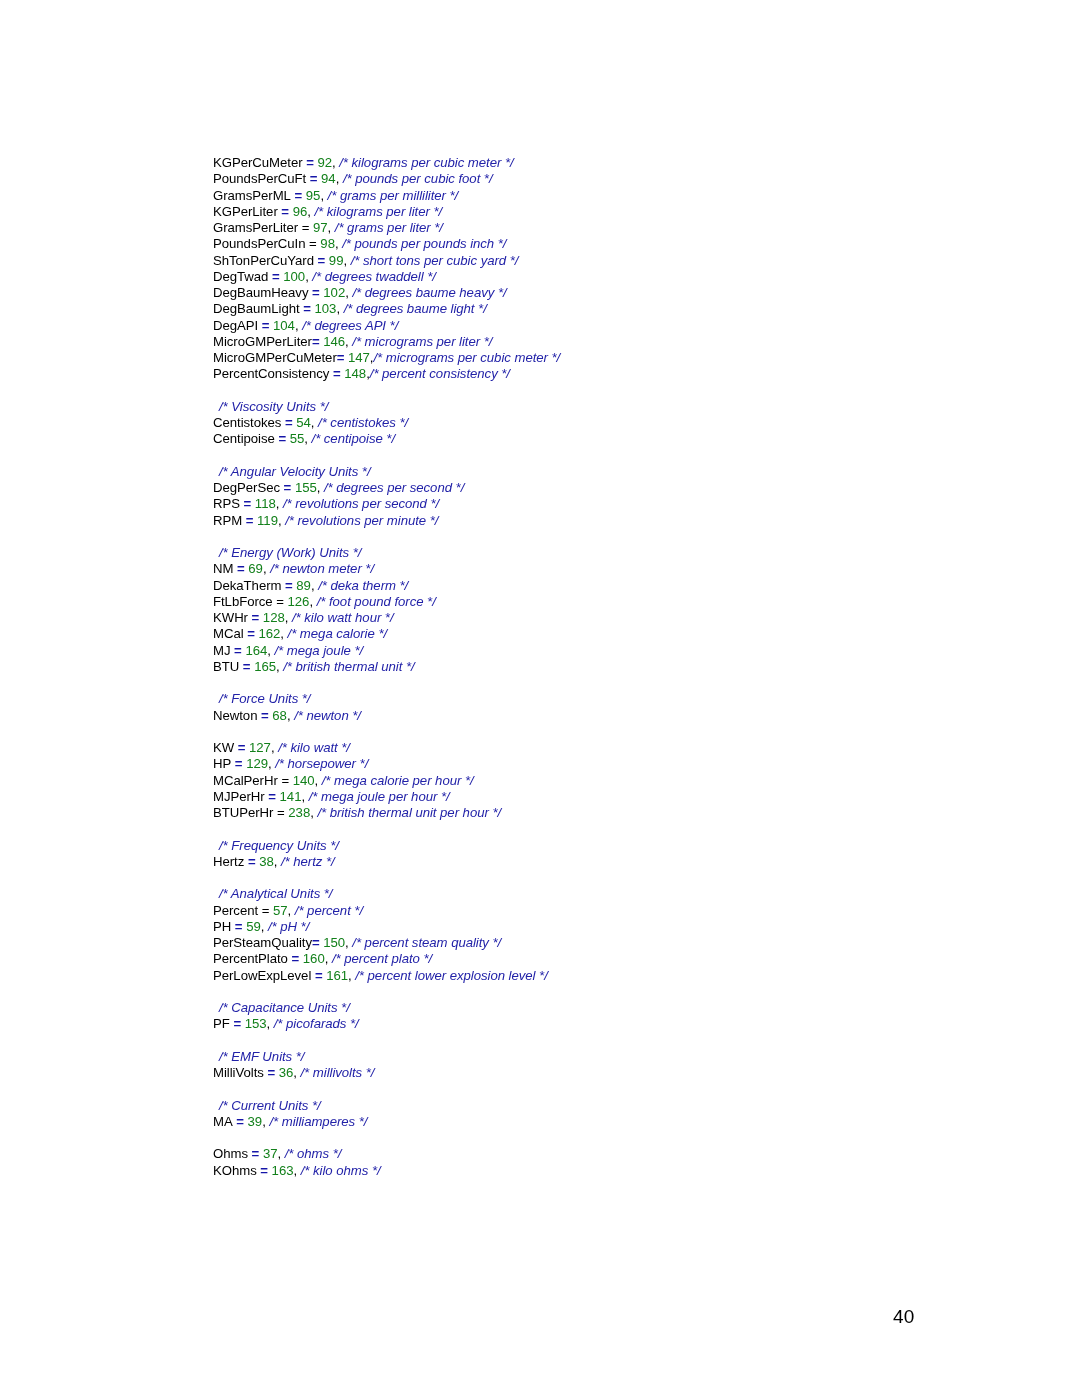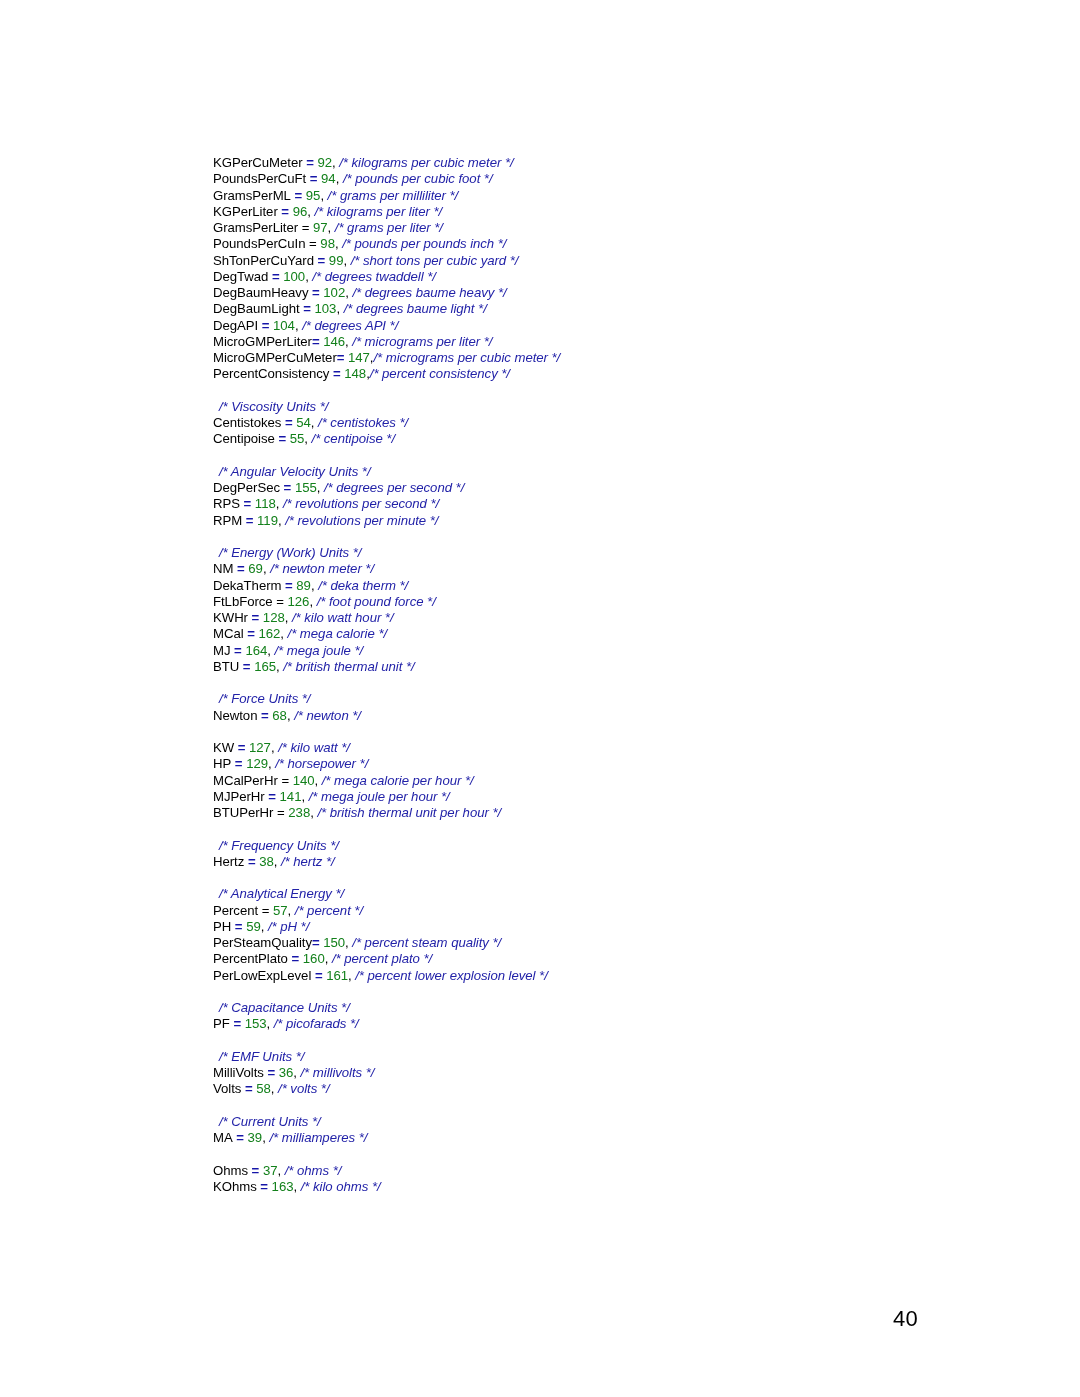--- a/index.html
+++ b/index.html
@@ -75,21 +75,21 @@
   .tok-comment {
     color: #2222a8;
     font-style: italic;
   }
 
   #page-number {
     position: absolute;
     left: 893px;
     top: 1306px;
     font-family: "Liberation Sans", sans-serif;
-    font-size: 22px;
+    font-size: 19px;
     color: #000000;
     letter-spacing: 0.2px;
   }
 </style>
 </head>
 <body>
 
 <div id="page">
 
   <div id="code-listing">
@@ -131,33 +131,32 @@
       <div class="code-line blank">&nbsp;</div>
       <div class="code-line"><span class="tok-id">KW</span><span class="tok-eq"> = </span><span class="tok-num">127</span><span class="tok-punct">, </span><span class="tok-comment">/* kilo watt */</span></div>
       <div class="code-line"><span class="tok-id">HP</span><span class="tok-eq"> = </span><span class="tok-num">129</span><span class="tok-punct">, </span><span class="tok-comment">/* horsepower */</span></div>
       <div class="code-line"><span class="tok-id">MCalPerHr</span><span class="tok-eq-plain"> = </span><span class="tok-num">140</span><span class="tok-punct">, </span><span class="tok-comment">/* mega calorie per hour */</span></div>
       <div class="code-line"><span class="tok-id">MJPerHr</span><span class="tok-eq"> = </span><span class="tok-num">141</span><span class="tok-punct">, </span><span class="tok-comment">/* mega joule per hour */</span></div>
       <div class="code-line"><span class="tok-id">BTUPerHr</span><span class="tok-eq-plain"> = </span><span class="tok-num">238</span><span class="tok-punct">, </span><span class="tok-comment">/* british thermal unit per hour */</span></div>
       <div class="code-line blank">&nbsp;</div>
       <div class="code-line section"><span class="tok-comment">/* Frequency Units */</span></div>
       <div class="code-line"><span class="tok-id">Hertz</span><span class="tok-eq"> = </span><span class="tok-num">38</span><span class="tok-punct">, </span><span class="tok-comment">/* hertz */</span></div>
       <div class="code-line blank">&nbsp;</div>
-      <div class="code-line section"><span class="tok-comment">/* Analytical Energy */</span></div>
+      <div class="code-line section"><span class="tok-comment">/* Analytical Units */</span></div>
       <div class="code-line"><span class="tok-id">Percent</span><span class="tok-eq-plain"> = </span><span class="tok-num">57</span><span class="tok-punct">, </span><span class="tok-comment">/* percent */</span></div>
       <div class="code-line"><span class="tok-id">PH</span><span class="tok-eq"> = </span><span class="tok-num">59</span><span class="tok-punct">, </span><span class="tok-comment">/* pH */</span></div>
       <div class="code-line"><span class="tok-id">PerSteamQuality</span><span class="tok-eq">= </span><span class="tok-num">150</span><span class="tok-punct">, </span><span class="tok-comment">/* percent steam quality */</span></div>
       <div class="code-line"><span class="tok-id">PercentPlato</span><span class="tok-eq"> = </span><span class="tok-num">160</span><span class="tok-punct">, </span><span class="tok-comment">/* percent plato */</span></div>
       <div class="code-line"><span class="tok-id">PerLowExpLevel</span><span class="tok-eq"> = </span><span class="tok-num">161</span><span class="tok-punct">, </span><span class="tok-comment">/* percent lower explosion level */</span></div>
       <div class="code-line blank">&nbsp;</div>
       <div class="code-line section"><span class="tok-comment">/* Capacitance Units */</span></div>
       <div class="code-line"><span class="tok-id">PF</span><span class="tok-eq"> = </span><span class="tok-num">153</span><span class="tok-punct">, </span><span class="tok-comment">/* picofarads */</span></div>
       <div class="code-line blank">&nbsp;</div>
       <div class="code-line section"><span class="tok-comment">/* EMF Units */</span></div>
       <div class="code-line"><span class="tok-id">MilliVolts</span><span class="tok-eq"> = </span><span class="tok-num">36</span><span class="tok-punct">, </span><span class="tok-comment">/* millivolts */</span></div>
-      <div class="code-line"><span class="tok-id">Volts</span><span class="tok-eq"> = </span><span class="tok-num">58</span><span class="tok-punct">, </span><span class="tok-comment">/* volts */</span></div>
       <div class="code-line blank">&nbsp;</div>
       <div class="code-line section"><span class="tok-comment">/* Current Units */</span></div>
       <div class="code-line"><span class="tok-id">MA</span><span class="tok-eq"> = </span><span class="tok-num">39</span><span class="tok-punct">, </span><span class="tok-comment">/* milliamperes */</span></div>
       <div class="code-line blank">&nbsp;</div>
       <div class="code-line"><span class="tok-id">Ohms</span><span class="tok-eq"> = </span><span class="tok-num">37</span><span class="tok-punct">, </span><span class="tok-comment">/* ohms */</span></div>
       <div class="code-line"><span class="tok-id">KOhms</span><span class="tok-eq"> = </span><span class="tok-num">163</span><span class="tok-punct">, </span><span class="tok-comment">/* kilo ohms */</span></div>
     </div>
 
   <div id="page-number">40</div>
 

